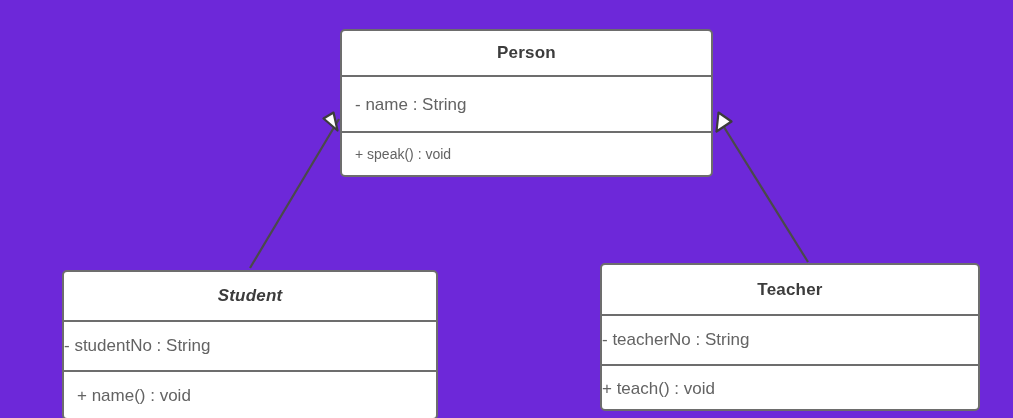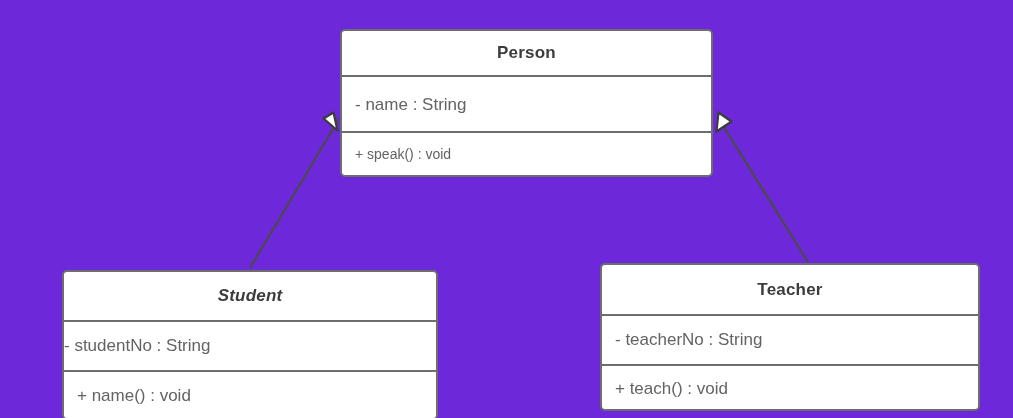--- a/index.html
+++ b/index.html
@@ -113,26 +113,24 @@
     width: 380px;
     height: 148px;
     margin-left: 12px;
   }
   #class-teacher .class-title {
     height: 49px;
     font-size: 17px;
   }
   #class-teacher .attributes {
     height: 50px;
-    padding-left: 13px;
     font-size: 17px;
   }
   #class-teacher .operations {
     height: 47px;
-    padding-left: 13px;
     font-size: 17px;
   }
 </style>
 </head>
 <body>
 
 <div id="canvas">
 
   <svg id="connector-layer" viewBox="0 0 1013 418" width="1013" height="418">
 

